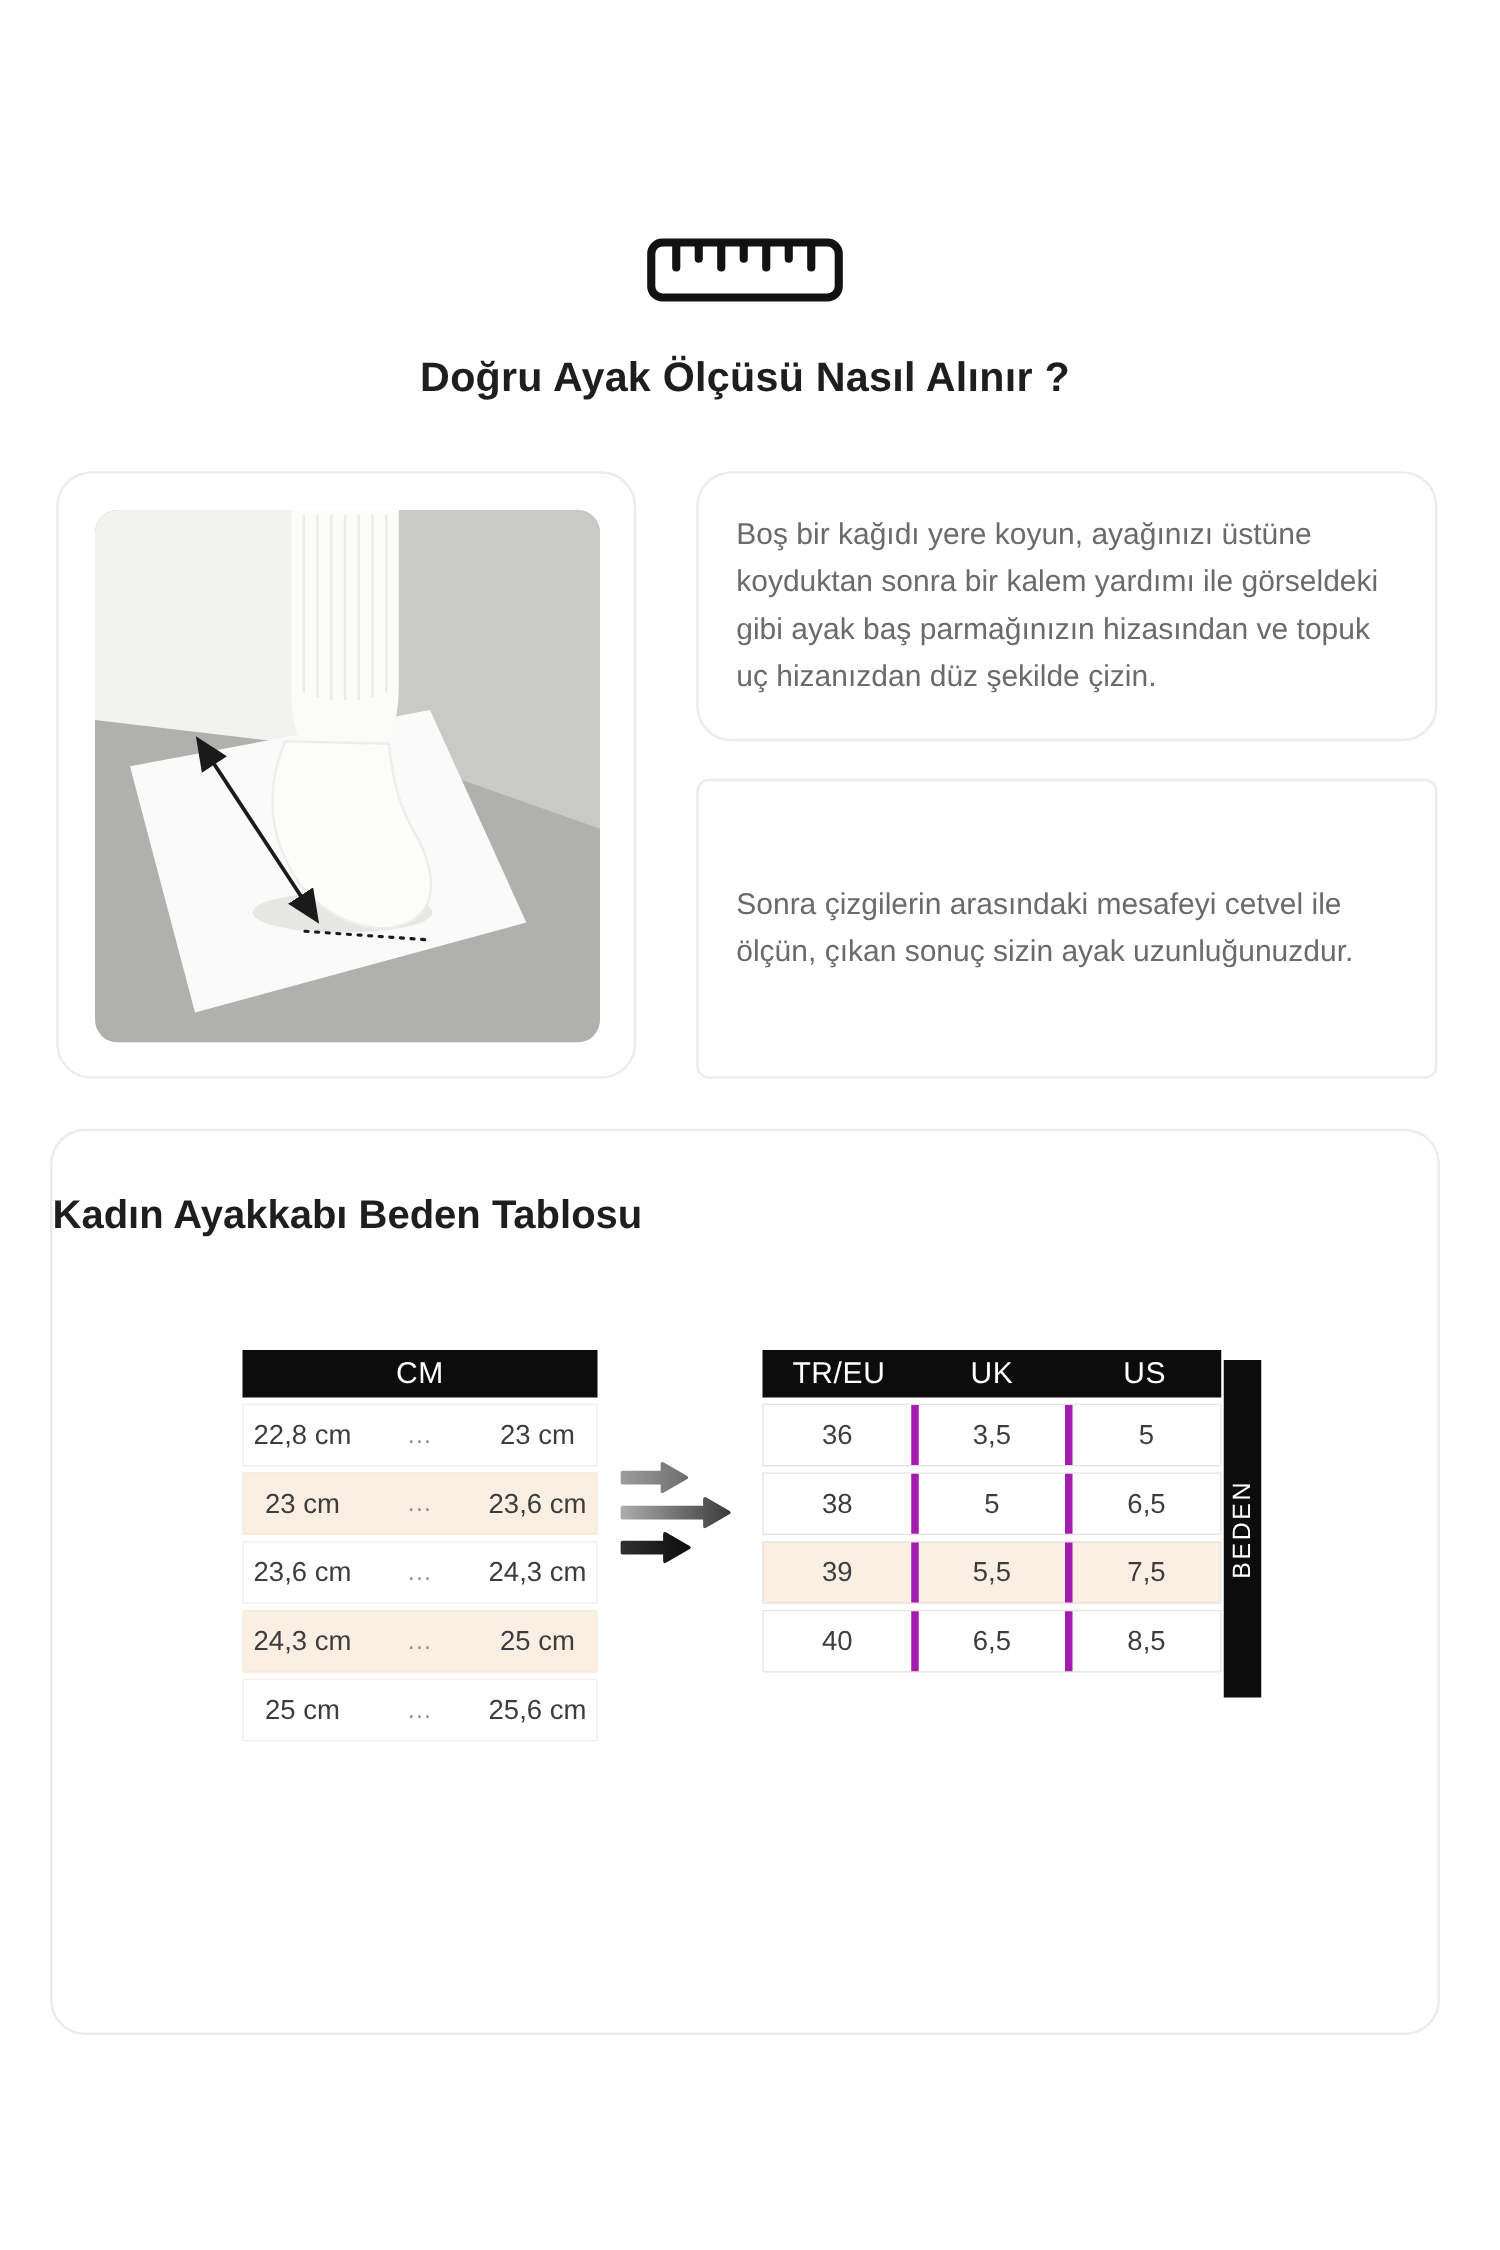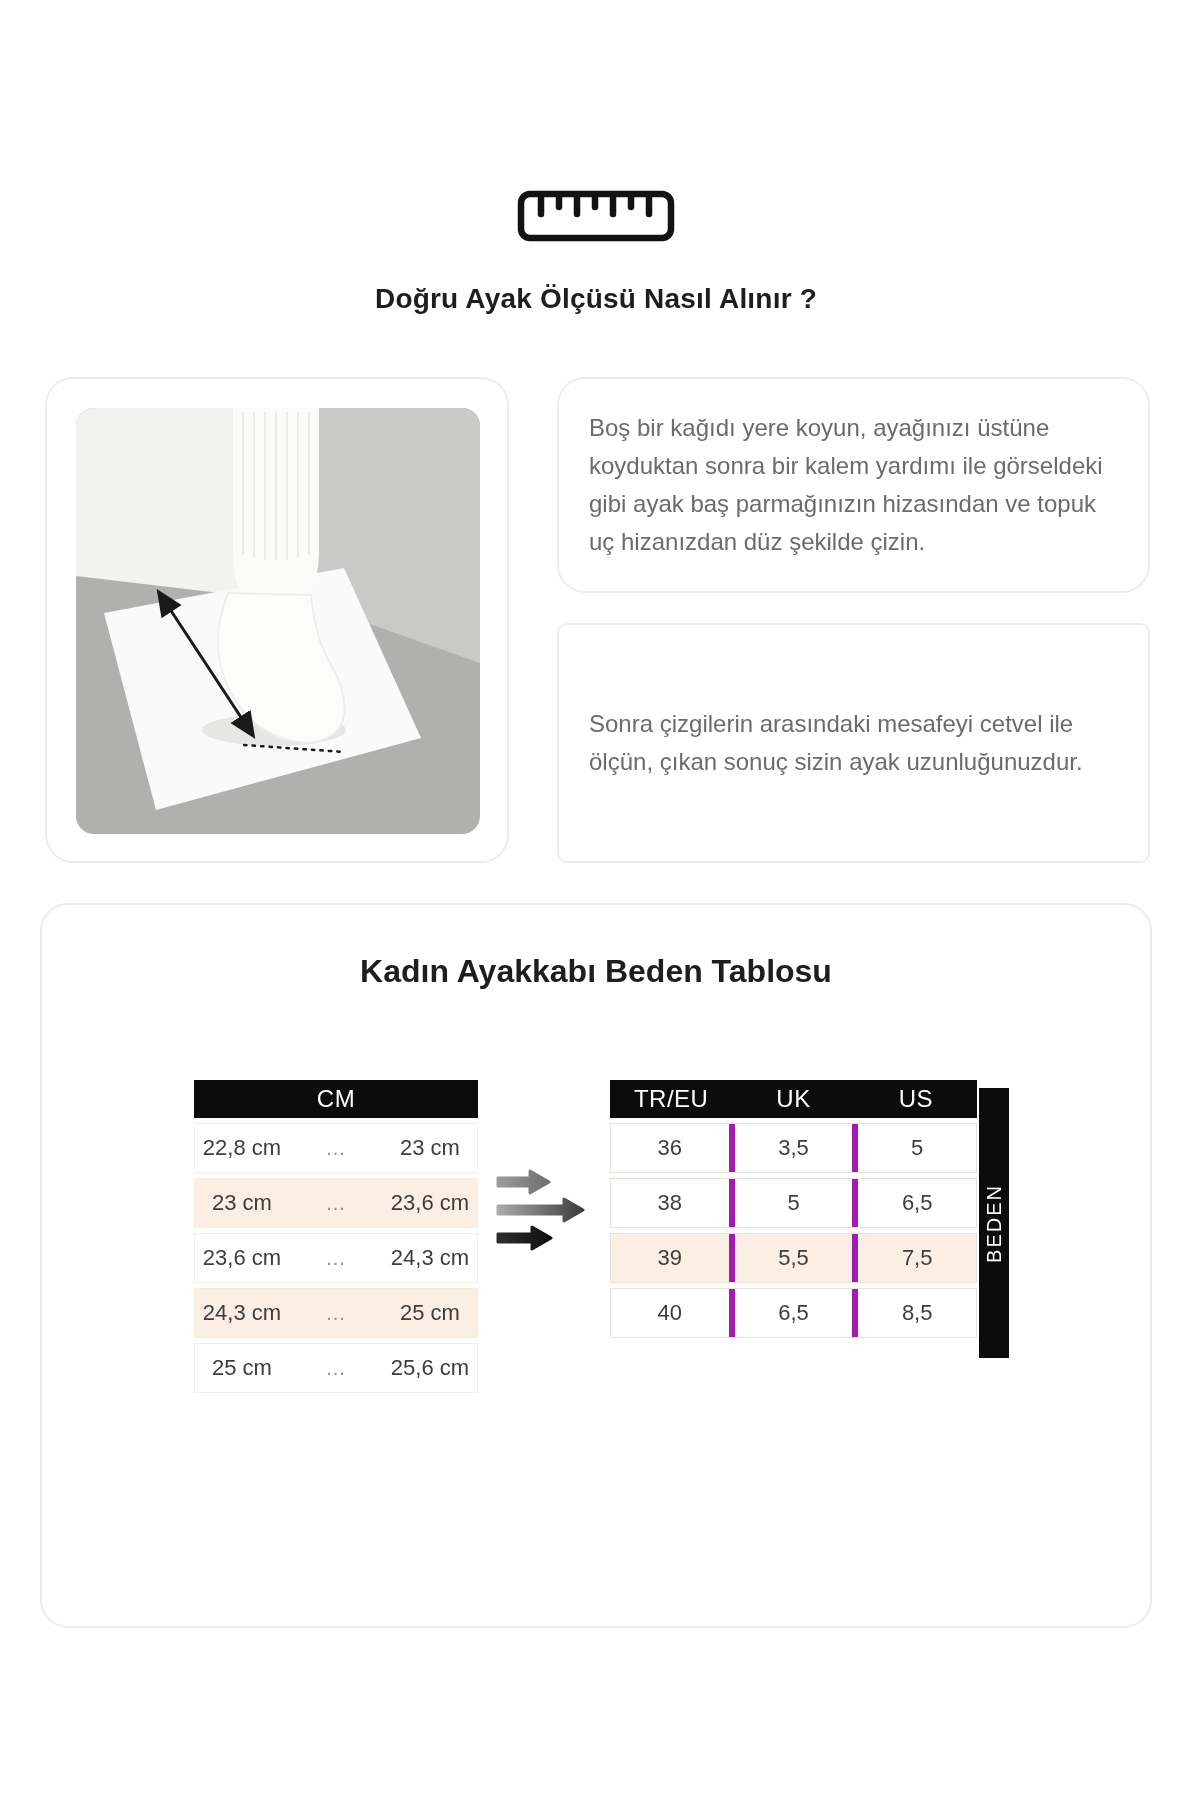--- a/index.html
+++ b/index.html
@@ -6,21 +6,21 @@
   .canvas{
     position:relative;width:1200px;height:1800px;margin:0 auto;
     background:#ffffff;overflow:hidden;
     font-family:"Liberation Sans", sans-serif;
     -webkit-font-smoothing:antialiased;
   }
   
   .ruler-wrap{position:absolute;left:40px;top:190px;width:1112px;text-align:center;}
   .main-title{
     position:absolute;left:40px;top:283px;width:1112px;margin:0;
-    text-align:center;font-size:28px;font-weight:700;color:#1e1e1e;letter-spacing:.2px;
+    text-align:center;font-size:33px;font-weight:700;color:#1e1e1e;letter-spacing:.2px;
   }
   
   .photo-card{
     position:absolute;left:45px;top:377px;width:464px;height:486px;box-sizing:border-box;
     border:2px solid #ececec;border-radius:28px;background:#fff;
   }
   .photo-frame{
     position:absolute;left:29px;top:29px;width:404px;height:426px;
     border-radius:18px;overflow:hidden;display:block;
   }
@@ -32,21 +32,21 @@
   .info-box p{margin:0;font-size:24px;line-height:38px;color:#6b6b6b;}
   .box1{top:377px;height:216px;}
   .box2{top:623px;height:240px;border-radius:10px;}
   
   .size-card{
     position:absolute;left:40px;top:903px;width:1112px;height:725px;box-sizing:border-box;
     border:2px solid #ececec;border-radius:28px;background:#fff;
   }
   .size-title{
     position:absolute;left:0;top:48px;width:100%;margin:0;
-    text-align:center;font-size:32px;font-weight:700;color:#1e1e1e;
+    text-align:left;font-size:32px;font-weight:700;color:#1e1e1e;
   }
   .t-head{
     height:38px;background:#0c0c0c;color:#ffffff;display:flex;
     align-items:center;justify-content:center;font-size:24px;letter-spacing:.5px;
     margin-bottom:5px;
     margin-top:35px;
   }
   .t-head .hc{flex:1;text-align:center;}
   .t-row{
     height:50px;display:flex;align-items:stretch;background:#fff;

